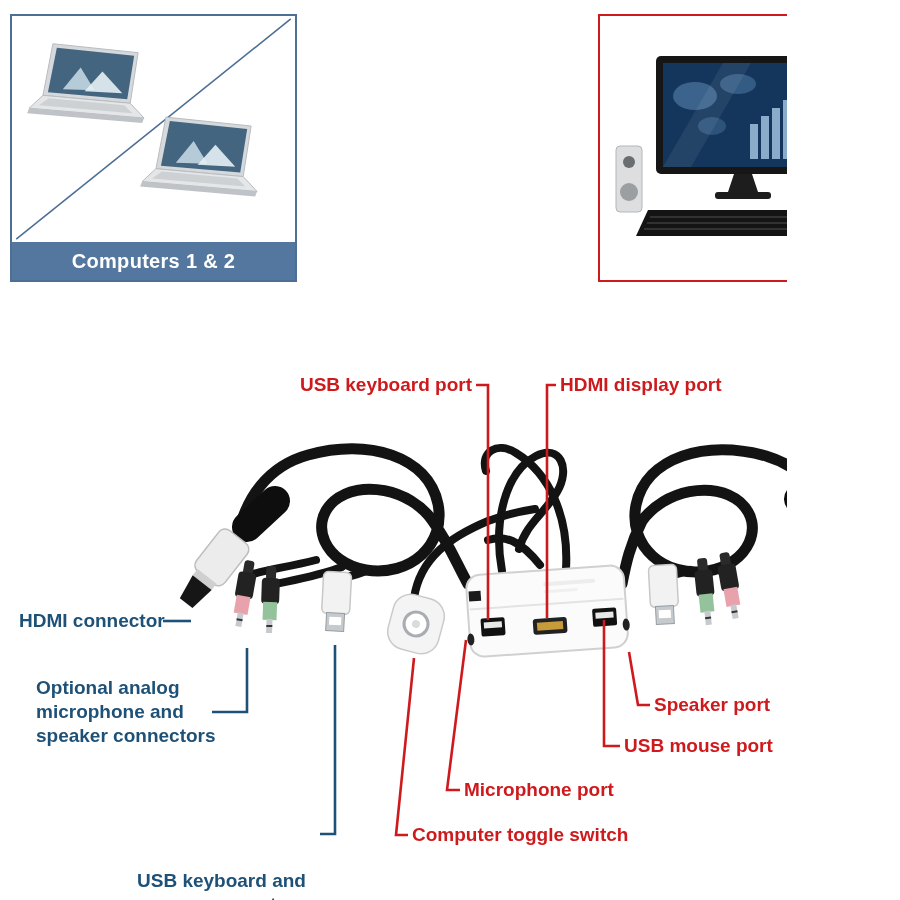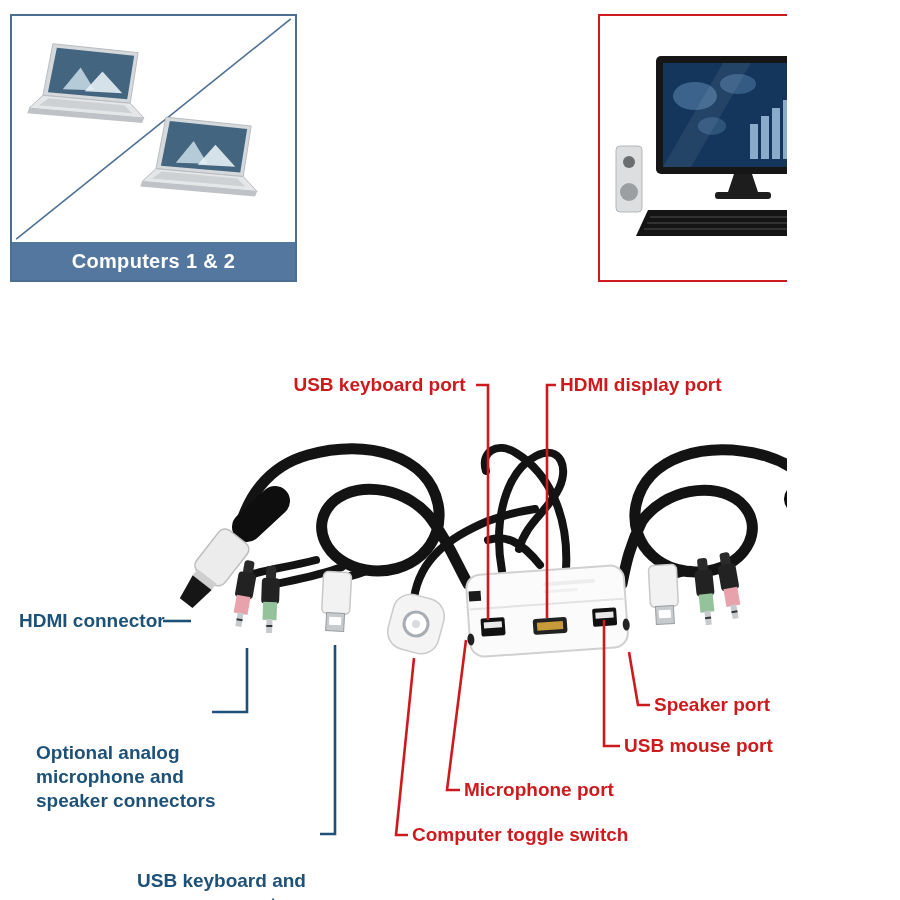--- a/index.html
+++ b/index.html
@@ -224,27 +224,27 @@
       <polyline class="leader leader-red" points="650,705 638,705 629,652"></polyline>
       <polyline class="leader leader-red" points="620,746 604,746 604,620"></polyline>
       <polyline class="leader leader-red" points="460,790 447,790 466,640"></polyline>
       <polyline class="leader leader-red" points="408,835 396,835 414,658"></polyline>
       <polyline class="leader leader-navy" points="163,621 191,621"></polyline>
       <polyline class="leader leader-navy" points="212,712 247,712 247,648"></polyline>
       <polyline class="leader leader-navy" points="320,834 335,834 335,645"></polyline>
     </g>
   </svg>
 
-  <div class="callout red right" style="left:287px;top:373px;width:185px;text-align:center;">USB keyboard port</div>
+  <div class="callout red right" style="left:287px;top:373px;width:185px;">USB keyboard port</div>
 
   <div class="callout red" style="left:560px;top:373px;">HDMI display port</div>
 
   <div class="callout navy" style="left:8px;top:609px;margin-left:11px;">HDMI connector</div>
 
-  <div class="callout navy" style="left:36px;top:741px;width:196px;">Optional analog microphone and speaker connectors</div>
+  <div class="callout navy" style="left:36px;top:676px;width:196px;">Optional analog microphone and speaker connectors</div>
 
   <div class="callout navy" style="left:137px;top:821px;width:190px;margin-top:48px;">USB keyboard and mouse connector</div>
 
   <div class="callout red" style="left:654px;top:693px;">Speaker port</div>
 
   <div class="callout red" style="left:624px;top:734px;">USB mouse port</div>
 
   <div class="callout red" style="left:412px;top:823px;">Computer toggle switch</div>
 
   <div class="callout red" style="left:464px;top:778px;">Microphone port</div>

